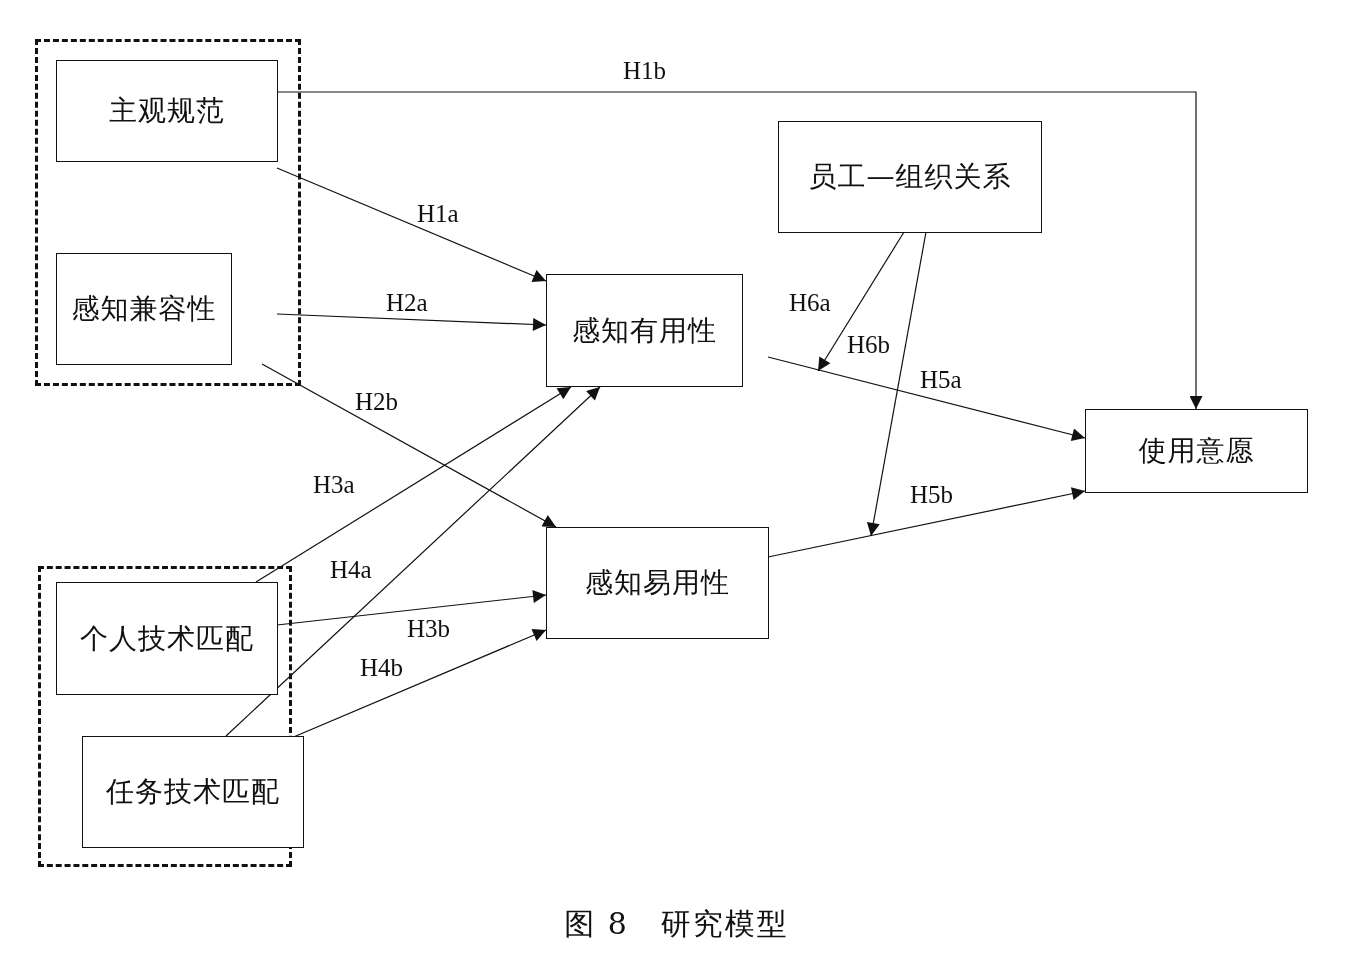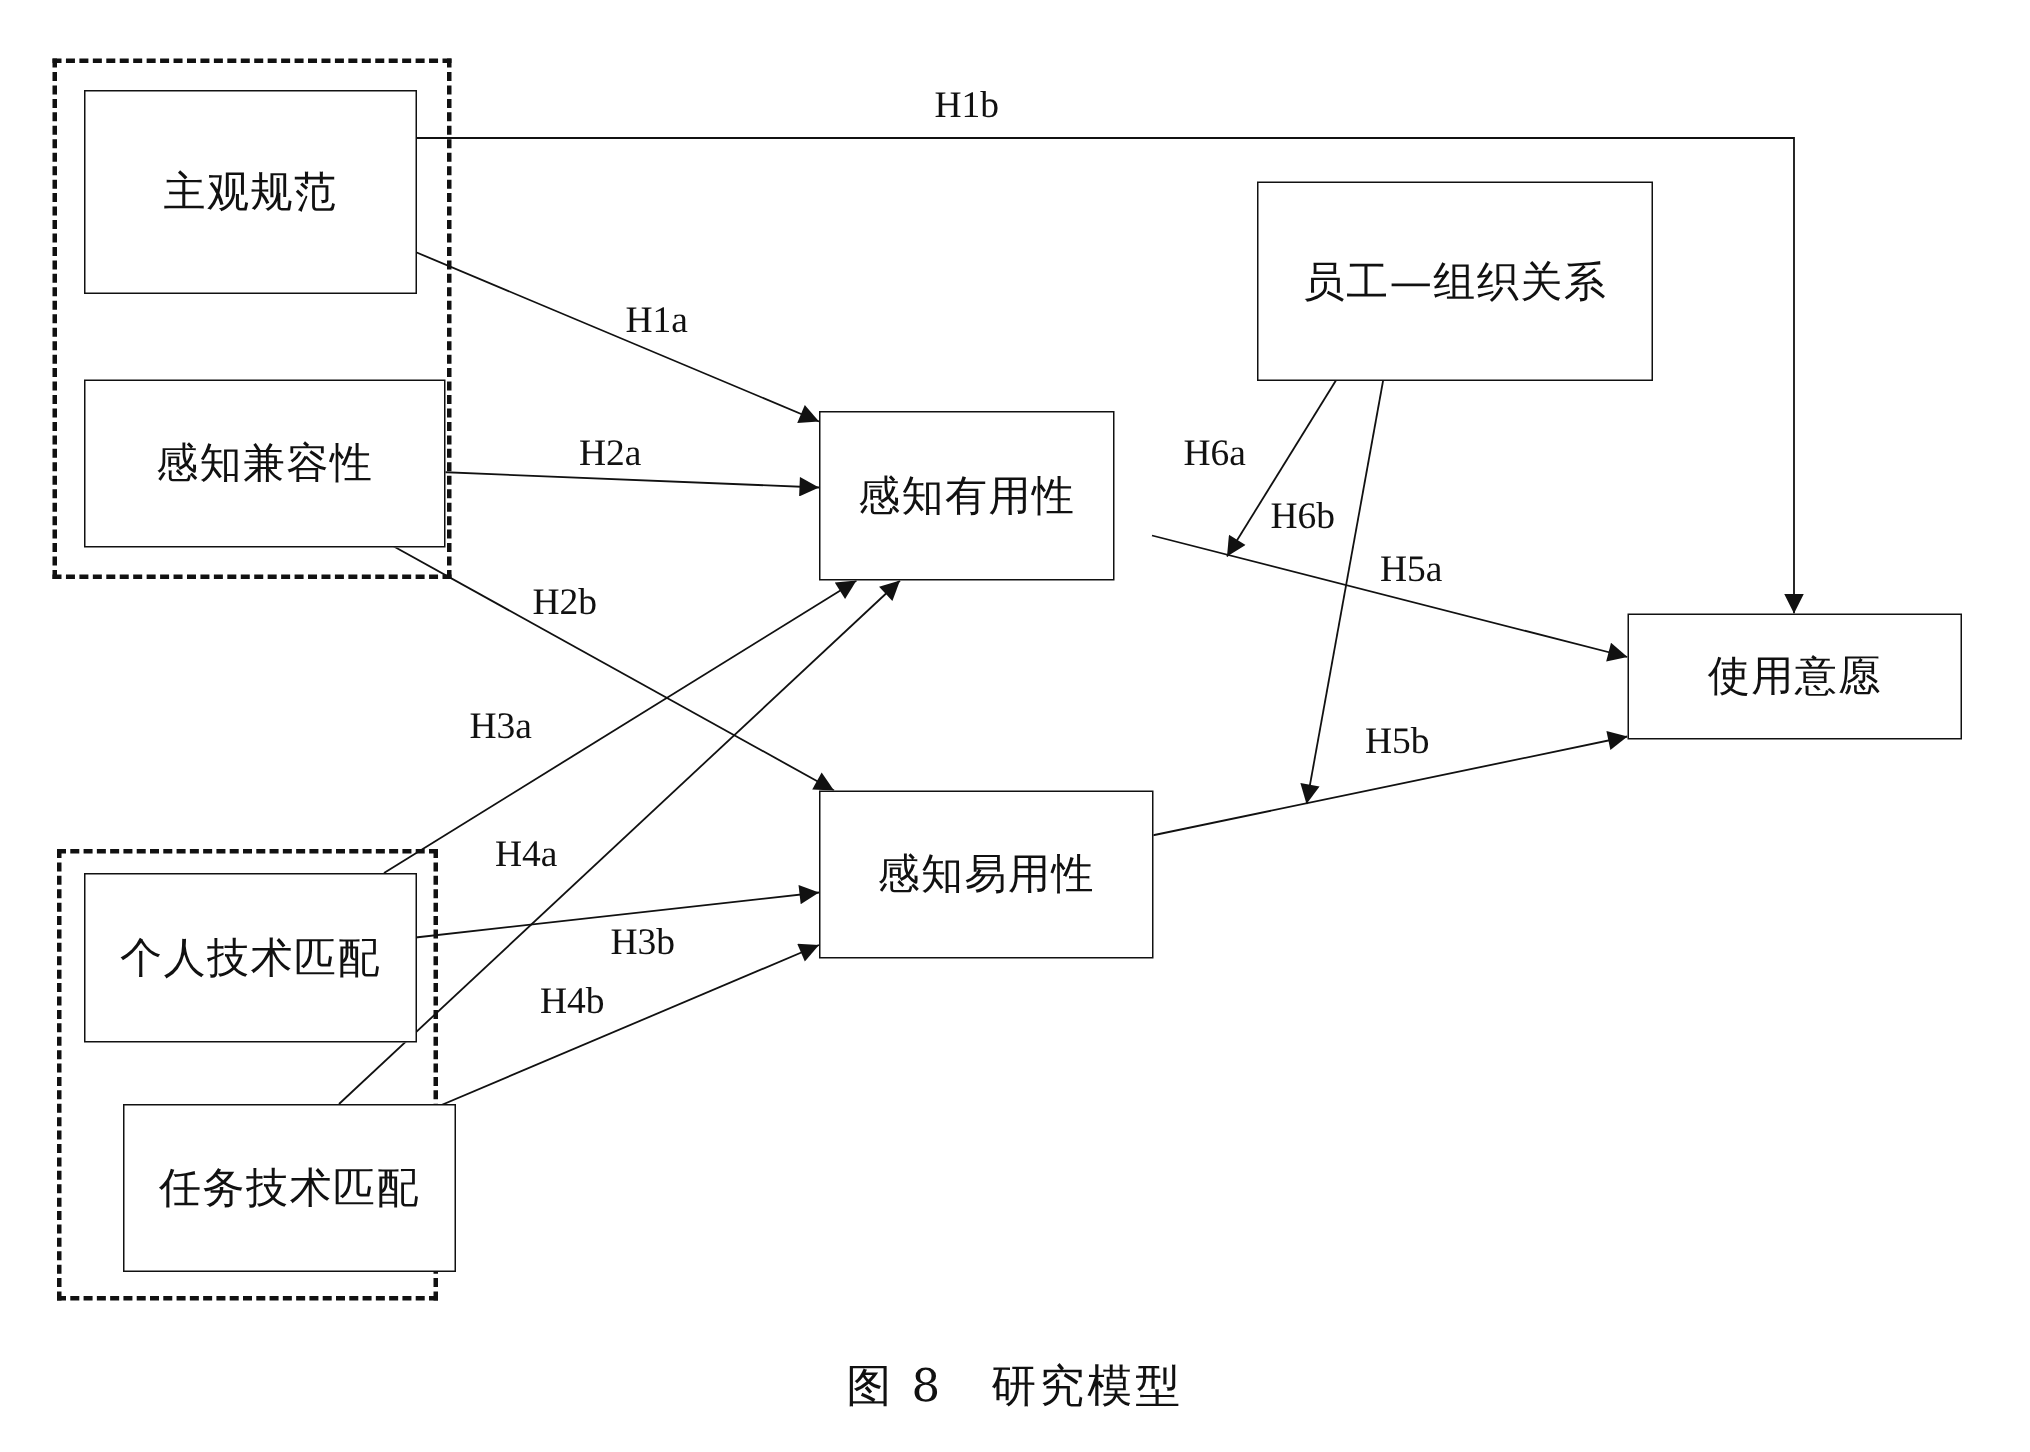--- a/index.html
+++ b/index.html
@@ -37,25 +37,25 @@
     <line x1="768" y1="357" x2="1085" y2="438" marker-end="url(#arr)"></line>
     <line x1="768" y1="557" x2="1085" y2="491" marker-end="url(#arr)"></line>
     <line x1="904" y1="232" x2="818" y2="371" marker-end="url(#arr)"></line>
     <line x1="926" y1="232" x2="871" y2="536" marker-end="url(#arr)"></line>
   </g>
 </svg>
 
 <div class="group" style="left:35px;top:39px;width:266px;height:347px;"></div>
 <div class="group" style="left:38px;top:566px;width:254px;height:301px;"></div>
 
-<div class="node" style="left:56px;top:60px;width:222px;height:136px;">主观规范</div>
-<div class="node" style="left:56px;top:253px;width:241px;height:112px;">感知兼容性</div>
+<div class="node" style="left:56px;top:60px;width:222px;height:102px;">主观规范</div>
+<div class="node" style="left:56px;top:253px;width:176px;height:112px;">感知兼容性</div>
 <div class="node" style="left:546px;top:274px;width:197px;height:113px;">感知有用性</div>
 <div class="node" style="left:546px;top:527px;width:223px;height:112px;">感知易用性</div>
-<div class="node" style="left:838px;top:121px;width:264px;height:133px;">员工—组织关系</div>
+<div class="node" style="left:778px;top:121px;width:264px;height:112px;">员工—组织关系</div>
 <div class="node" style="left:1085px;top:409px;width:223px;height:84px;">使用意愿</div>
 <div class="node" style="left:56px;top:582px;width:222px;height:113px;">个人技术匹配</div>
 <div class="node" style="left:56px;top:736px;width:222px;height:112px;margin-left:26px;">任务技术匹配</div>
 
 <div class="elabel" style="left:623px;top:58px;">H1b</div>
 <div class="elabel" style="left:417px;top:201px;">H1a</div>
 <div class="elabel" style="left:386px;top:290px;">H2a</div>
 <div class="elabel" style="left:355px;top:389px;">H2b</div>
 <div class="elabel" style="left:313px;top:472px;">H3a</div>
 <div class="elabel" style="left:330px;top:557px;">H4a</div>

